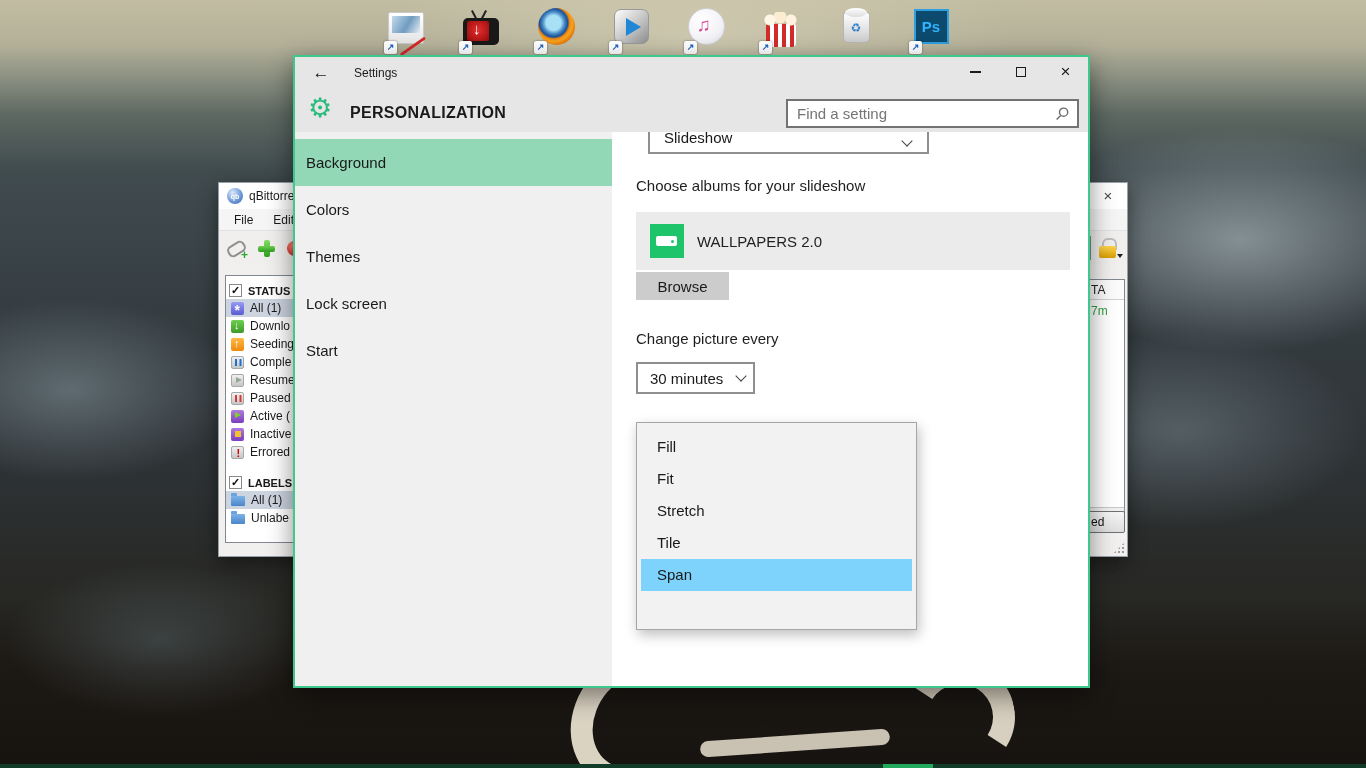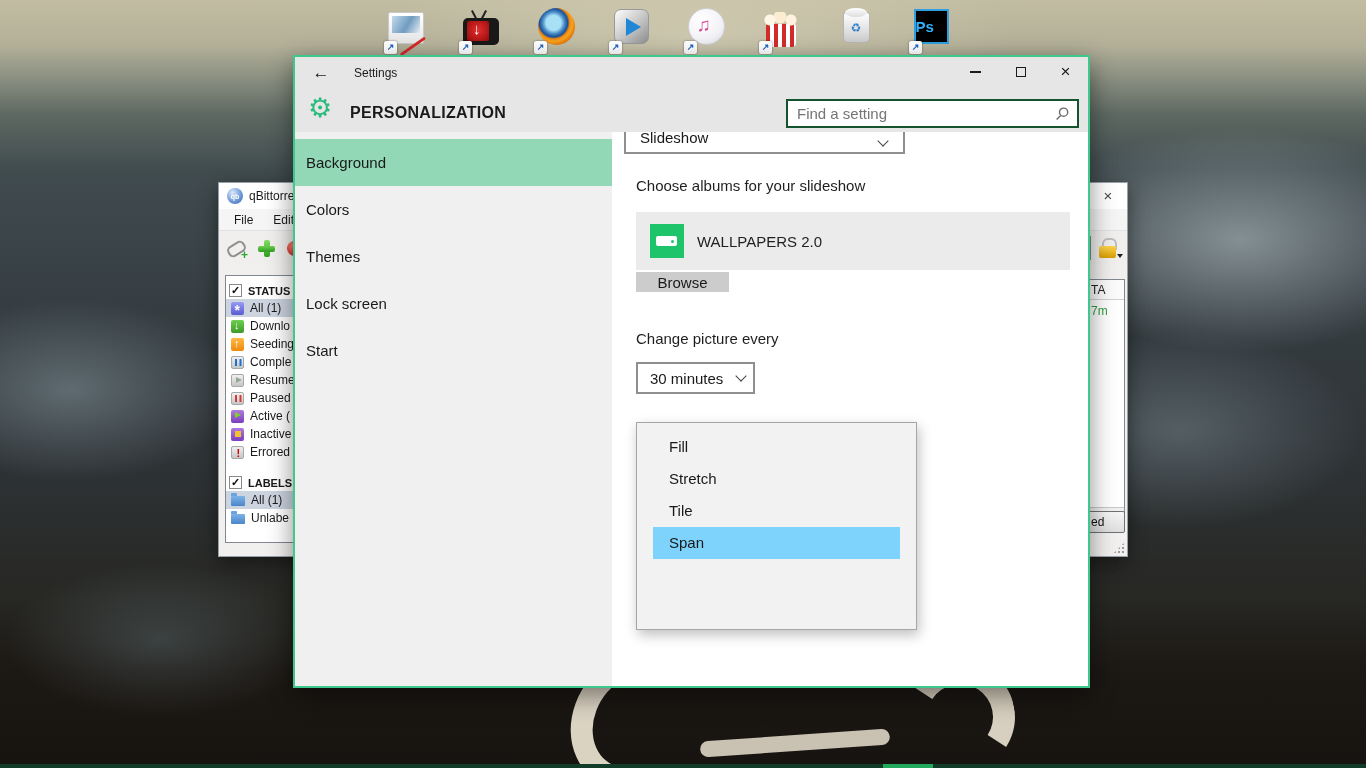--- a/index.html
+++ b/index.html
@@ -39,21 +39,21 @@
   .ic-it{width:37px;height:37px;border-radius:50%;background:radial-gradient(circle at 35% 30%,#ffffff,#f3f3f7 60%,#d9d9e4);border:1px solid #cfcfda;position:relative}
   .ic-it::after{content:"\266B";position:absolute;left:8px;top:5px;font-size:19px;color:#d94a96}
   .ic-pc{width:30px;height:23px;margin-top:16px;background:repeating-linear-gradient(90deg,#d42a2a 0 4px,#ffffff 4px 8px);border-radius:2px 2px 4px 4px;position:relative}
   .ic-pc::before{content:"";position:absolute;top:-12px;left:-3px;width:36px;height:15px;
     background:radial-gradient(circle at 7px 8px,#fff6e8 0 5px,transparent 6px),
                radial-gradient(circle at 17px 5px,#fcecd0 0 6px,transparent 7px),
                radial-gradient(circle at 28px 8px,#fff2de 0 5px,transparent 6px)}
   .ic-bin{width:27px;height:31px;margin-top:4px;background:linear-gradient(#ffffff,#cccccc);border:1px solid #b5b5b5;border-radius:3px 3px 5px 5px;position:relative}
   .ic-bin::before{content:"";position:absolute;top:-5px;left:1px;width:22px;height:9px;background:linear-gradient(#ffffff,#dddddd);border-radius:50%}
   .ic-bin::after{content:"\267B";position:absolute;left:7px;top:8px;color:#2f7fd0;font-size:12px}
-  .ic-ps{width:35px;height:35px;background:#000000;border:2px solid #2f9fe0;display:flex;align-items:center;justify-content:flex-start;color:#31b4ff;font-weight:bold;font-size:15px;margin-top:1px}
+  .ic-ps{width:35px;height:35px;background:#0c4a6e;border:2px solid #2f9fe0;display:flex;align-items:center;justify-content:center;color:#31b4ff;font-weight:bold;font-size:15px;margin-top:1px}
 
   
   #qbt{position:absolute;left:218px;top:182px;width:910px;height:375px;background:#f1f0ef;border:1px solid #98a0a8;box-shadow:0 6px 18px rgba(0,0,0,.45);z-index:20;font-size:12px;color:#1a1a1a}
   #qbt-titlebar{position:absolute;left:0;top:0;right:0;height:26px;background:#ffffff;display:flex;align-items:center;padding-left:8px;gap:6px}
   .qblogo{width:16px;height:16px;border-radius:50%;background:radial-gradient(circle at 35% 30%,#dce9fb,#6f9ad8 55%,#3a66b0);color:#fff;font-size:7px;font-weight:bold;display:flex;align-items:center;justify-content:center;flex:none}
   #qbt-close{position:absolute;right:8px;top:3px;width:22px;height:20px;text-align:center;font-size:15px;color:#444;line-height:20px}
   #qbt-menubar{position:absolute;left:0;top:26px;right:0;height:22px;background:#f5f5f5;border-bottom:1px solid #e2e2e2;display:flex;align-items:center;gap:2px;padding-left:6px}
   .menu-item{padding:2px 9px}
   #qbt-toolbar{position:absolute;left:0;top:48px;right:0;height:34px;background:#f0efee;display:flex;align-items:center;gap:11px;padding-left:7px}
   .tb-link{width:20px;height:20px;position:relative}
@@ -105,43 +105,43 @@
   #st-headerbg{position:absolute;left:0;top:0;right:0;height:75px;background:#e6e6e6;z-index:2}
   #st-back{position:absolute;left:12px;top:3px;width:28px;height:26px;font-size:17px;text-align:center;line-height:26px;z-index:3}
   #st-title{position:absolute;left:59px;top:9px;font-size:12px;z-index:3}
   .wbtn{position:absolute;top:0;width:45px;height:30px;display:flex;align-items:center;justify-content:center;z-index:3}
   #st-min{right:90px}#st-max{right:45px}#st-close{right:0;font-size:17px;color:#1a1a1a}
   #st-min i{display:block;width:11px;height:1.5px;background:#1a1a1a}
   #st-max i{display:block;width:10px;height:10px;border:1.5px solid #1a1a1a}
   #st-gear{position:absolute;left:13px;top:36px;font-size:27px;color:#2abb7f;z-index:3;line-height:30px}
   #st-pagetitle{position:absolute;left:55px;top:47px;font-size:16px;font-weight:600;letter-spacing:.3px;z-index:3}
   #st-search{position:absolute;left:491px;top:42px;width:293px;height:29px;z-index:3}
-  #st-search input{width:100%;height:100%;border:2px solid #14532d;background:#fff;padding:0 30px 0 9px;font-size:15px;color:#333;font-family:"Liberation Sans",sans-serif;outline:none}
+  #st-search input{width:100%;height:100%;border:2px solid #737373;background:#fff;padding:0 30px 0 9px;font-size:15px;color:#333;font-family:"Liberation Sans",sans-serif;outline:none}
   #st-search svg{position:absolute;right:9px;top:7px}
   #st-sidebar{position:absolute;left:0;top:75px;width:317px;bottom:0;background:#f0f0f0;z-index:2}
   .nav-item{position:relative;height:47px;line-height:47px;padding-left:11px;font-size:15px;color:#191919;cursor:pointer}
   .nav-item.sel{background:#92d8b6}
   #st-nav{padding-top:7px}
   #st-content{position:absolute;left:317px;top:75px;right:0;bottom:0;background:#fff;overflow:hidden;z-index:1}
   .combo{position:absolute;border:2px solid #8f8f8f;background:#fff;display:flex;align-items:center;cursor:pointer}
-  #combo-type{left:12px;top:-12px;width:281px;height:34px;padding-left:14px}
+  #combo-type{left:36px;top:-12px;width:281px;height:34px;padding-left:14px}
   #combo-int{left:24px;top:230px;width:119px;height:32px;padding-left:12px}
   .combo .val{font-size:15px;color:#191919}
   .chev{width:8px;height:8px;border-right:1.5px solid #444;border-bottom:1.5px solid #444;transform:rotate(45deg);margin:-4px 0 0 14px}
   #combo-type .chev{position:absolute;right:16px;top:15px;margin:0}
   .lbl{position:absolute;left:24px;font-size:15px;color:#1f1f1f}
   #lbl-albums{top:45px}
   #lbl-interval{top:198px}
   #album-row{position:absolute;left:24px;top:80px;width:434px;height:58px;background:#ebebeb;display:flex;align-items:center;gap:13px;padding-left:14px;cursor:pointer}
   .album-tile{width:34px;height:34px;background:#1dc469;position:relative;flex:none}
   .album-tile::before{content:"";position:absolute;left:6px;top:12px;width:21px;height:10px;background:#fff;border-radius:2px}
   .album-tile::after{content:"";position:absolute;left:21px;top:16px;width:3px;height:3px;border-radius:50%;background:#1dc469}
   #album-name{font-size:15px;color:#1f1f1f}
-  #browse-btn{position:absolute;left:24px;top:140px;width:93px;height:20px;background:#cccccc;border:none;font-size:15px;color:#1a1a1a;font-family:"Liberation Sans",sans-serif;cursor:pointer}
-  #fit-list{position:absolute;left:24px;top:290px;width:281px;height:208px;background:#f2f2f2;border:1px solid #a6a6a6;box-shadow:2px 5px 12px rgba(0,0,0,.25);padding:8px 16px;z-index:5}
+  #browse-btn{position:absolute;left:24px;top:140px;width:93px;height:28px;background:#cccccc;border:none;font-size:15px;color:#1a1a1a;font-family:"Liberation Sans",sans-serif;cursor:pointer}
+  #fit-list{position:absolute;left:24px;top:290px;width:281px;height:208px;background:#f2f2f2;border:1px solid #a6a6a6;box-shadow:2px 5px 12px rgba(0,0,0,.25);padding:8px 4px;z-index:5}
   .opt{height:32px;line-height:32px;padding-left:16px;font-size:15px;color:#191919;cursor:pointer}
   .opt.sel{background:#7dd3fc}
 </style>
 </head>
 <body>
 
 <div id="wallpaper">
   <div class="wp-arc" id="arc1"></div>
   <div class="wp-arc" id="arc2"></div>
   <div id="stroke1"></div>
@@ -309,18 +309,19 @@
       <span id="album-name">WALLPAPERS 2.0</span>
     </div>
     <button id="browse-btn">Browse</button>
     <div class="lbl" id="lbl-interval">Change picture every</div>
     <div class="combo" id="combo-int">
       <span class="val">30 minutes</span>
       <span class="chev"></span>
     </div>
     <div id="fit-list">
       <div class="opt">Fill</div>
+      <div class="opt">Fit</div>
       <div class="opt">Stretch</div>
       <div class="opt">Tile</div>
       <div class="opt sel">Span</div>
     </div>
   </div>
 </div>
 
 </body></html>

